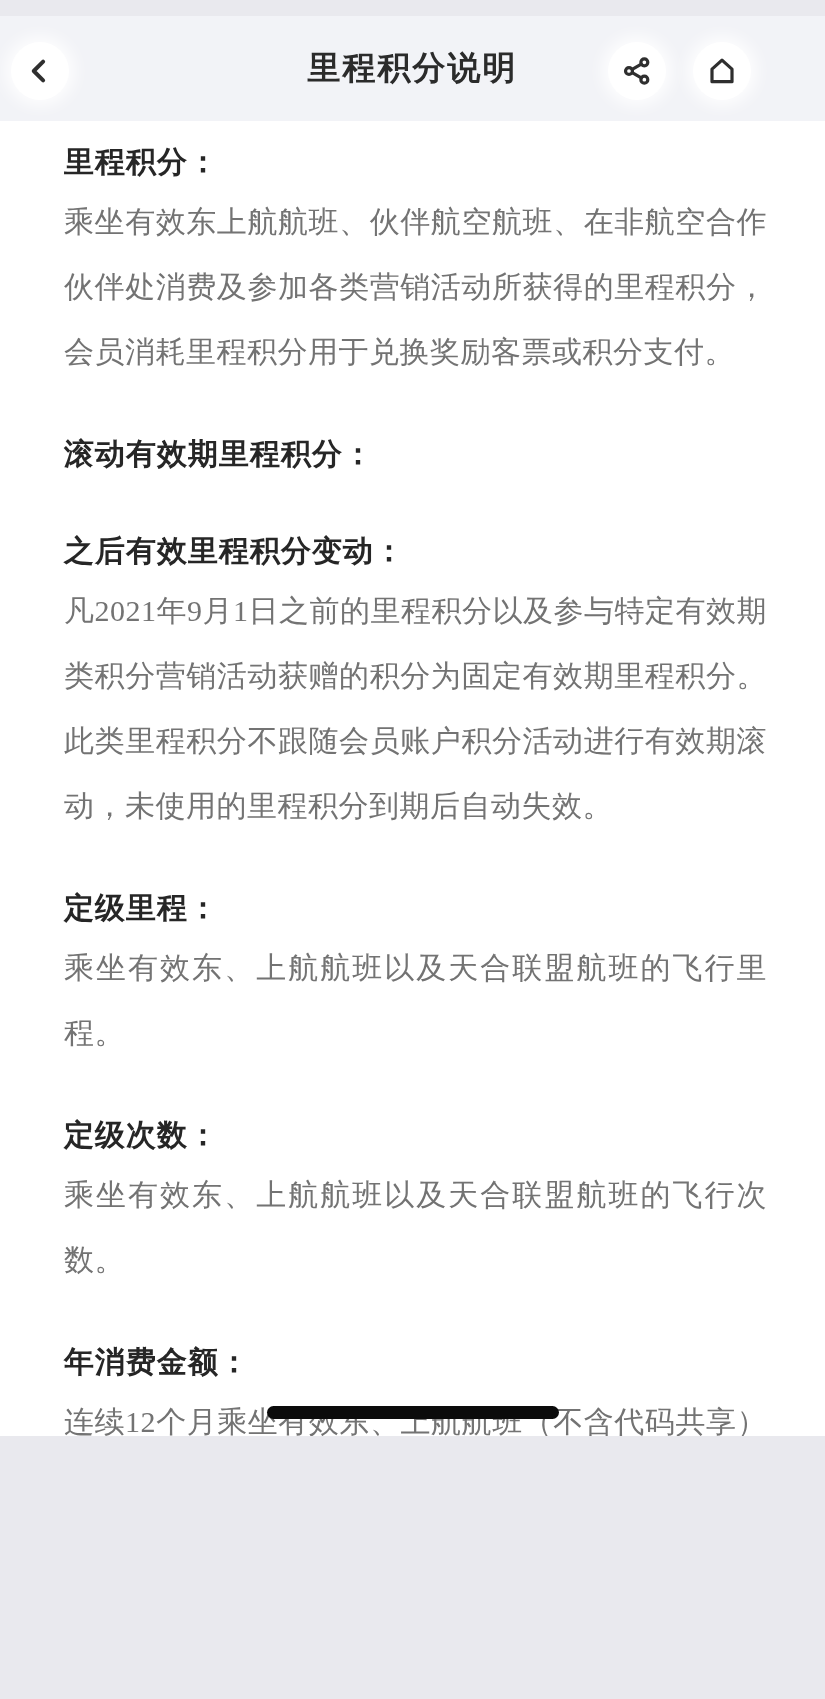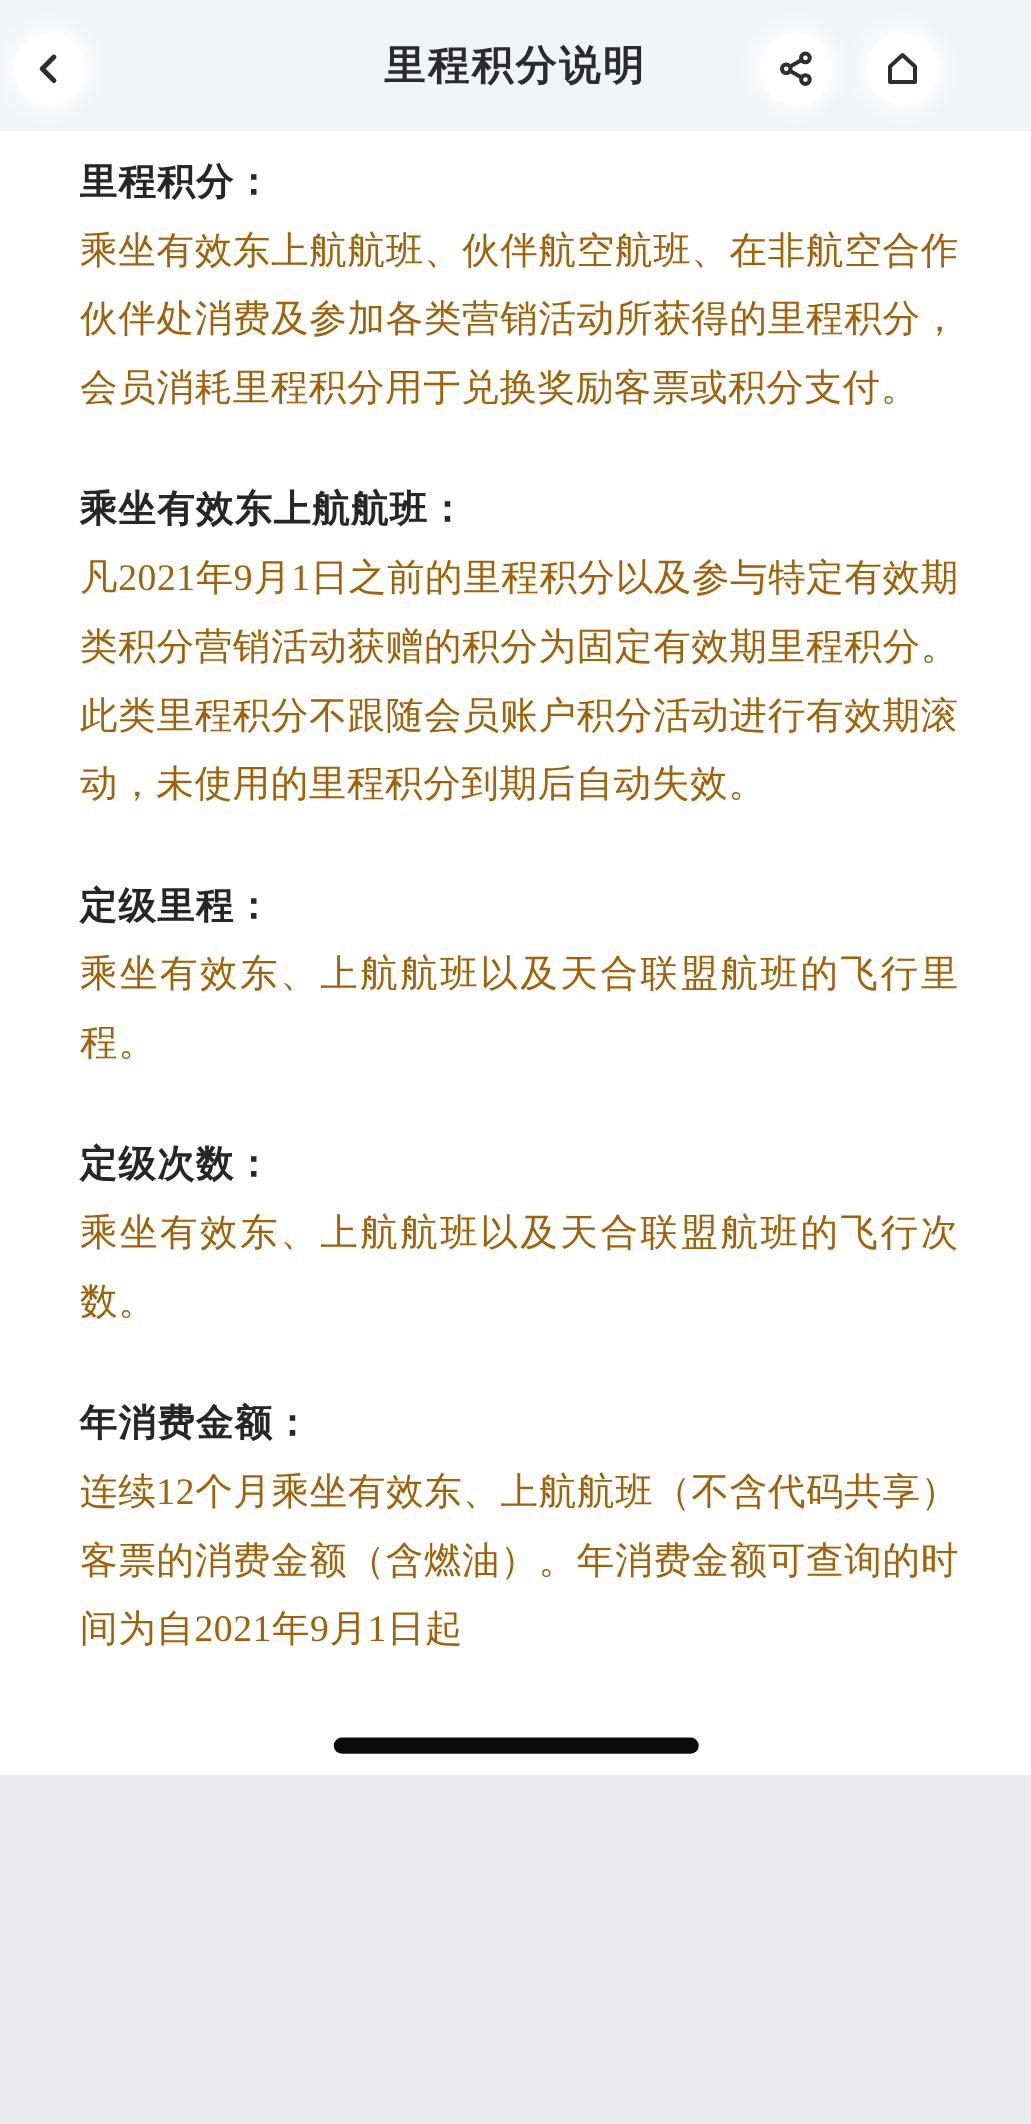--- a/index.html
+++ b/index.html
@@ -4,21 +4,21 @@
 <style>
   html, body {
     margin: 0;
     padding: 0;
     background: #e9e9ee;
   }
   .screen {
     position: relative;
     width: 825px;
     height: 1420px;
-    margin: 0 auto;
+    margin: 16px auto;
     background: #ffffff;
     overflow: hidden;
     font-family: "Liberation Serif", "DejaVu Serif", serif;
   }
   
   .header {
     position: absolute;
     top: 0; left: 0; right: 0;
     height: 105px;
     background: #f2f3f7;
@@ -66,23 +66,23 @@
     font-weight: 700;
     font-size: 30px;
     line-height: 55px;
     letter-spacing: 1px;
     color: #262626;
     margin: 42px 0 0 0;
   }
   .section:first-child .heading { margin-top: 13px; }
   .section .body {
     font-size: 30px;
-    line-height: 55px;
+    line-height: 65px;
     letter-spacing: 0.5px;
-    color: #a16207;
+    color: #737373;
     margin: 0;
     text-align: justify;
     text-justify: inter-character;
   }
   
   .home-indicator {
     position: absolute;
     left: 50%;
     transform: translateX(-50%);
     bottom: 17px;
@@ -132,24 +132,25 @@
     </div>
   </div>
 
   <div class="content" id="content">
   <section class="section">
     <h2 class="heading">里程积分：</h2>
     <p class="body">乘坐有效东上航航班、伙伴航空航班、在非航空合作伙伴处消费及参加各类营销活动所获得的里程积分，会员消耗里程积分用于兑换奖励客票或积分支付。</p>
   </section>
 
   <section class="section">
+    <h2 class="heading">滚动有效期里程积分：</h2>
   </section>
 
   <section class="section">
-    <h2 class="heading">乘坐有效东上航航班：</h2>
+    <h2 class="heading">之后有效里程积分变动：</h2>
     <p class="body">凡2021年9月1日之前的里程积分以及参与特定有效期类积分营销活动获赠的积分为固定有效期里程积分。此类里程积分不跟随会员账户积分活动进行有效期滚动，未使用的里程积分到期后自动失效。</p>
   </section>
 
 
   <section class="section">
     <h2 class="heading">定级里程：</h2>
     <p class="body">乘坐有效东、上航航班以及天合联盟航班的飞行里程。</p>
   </section>
 
   <section class="section">

